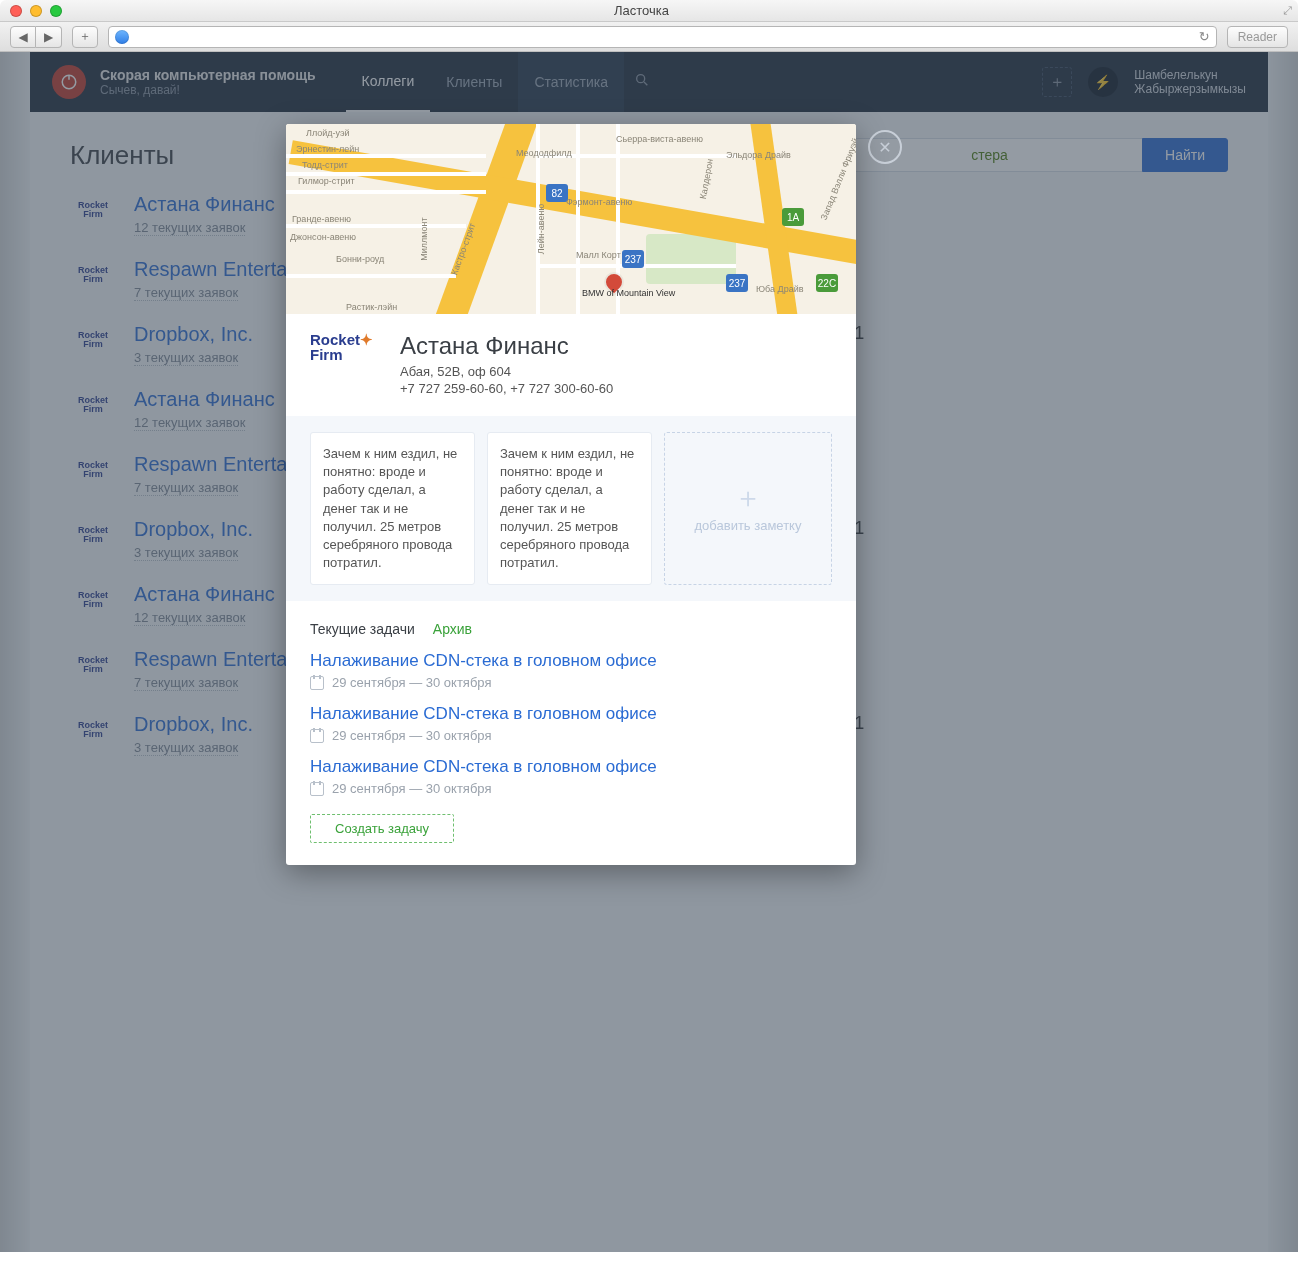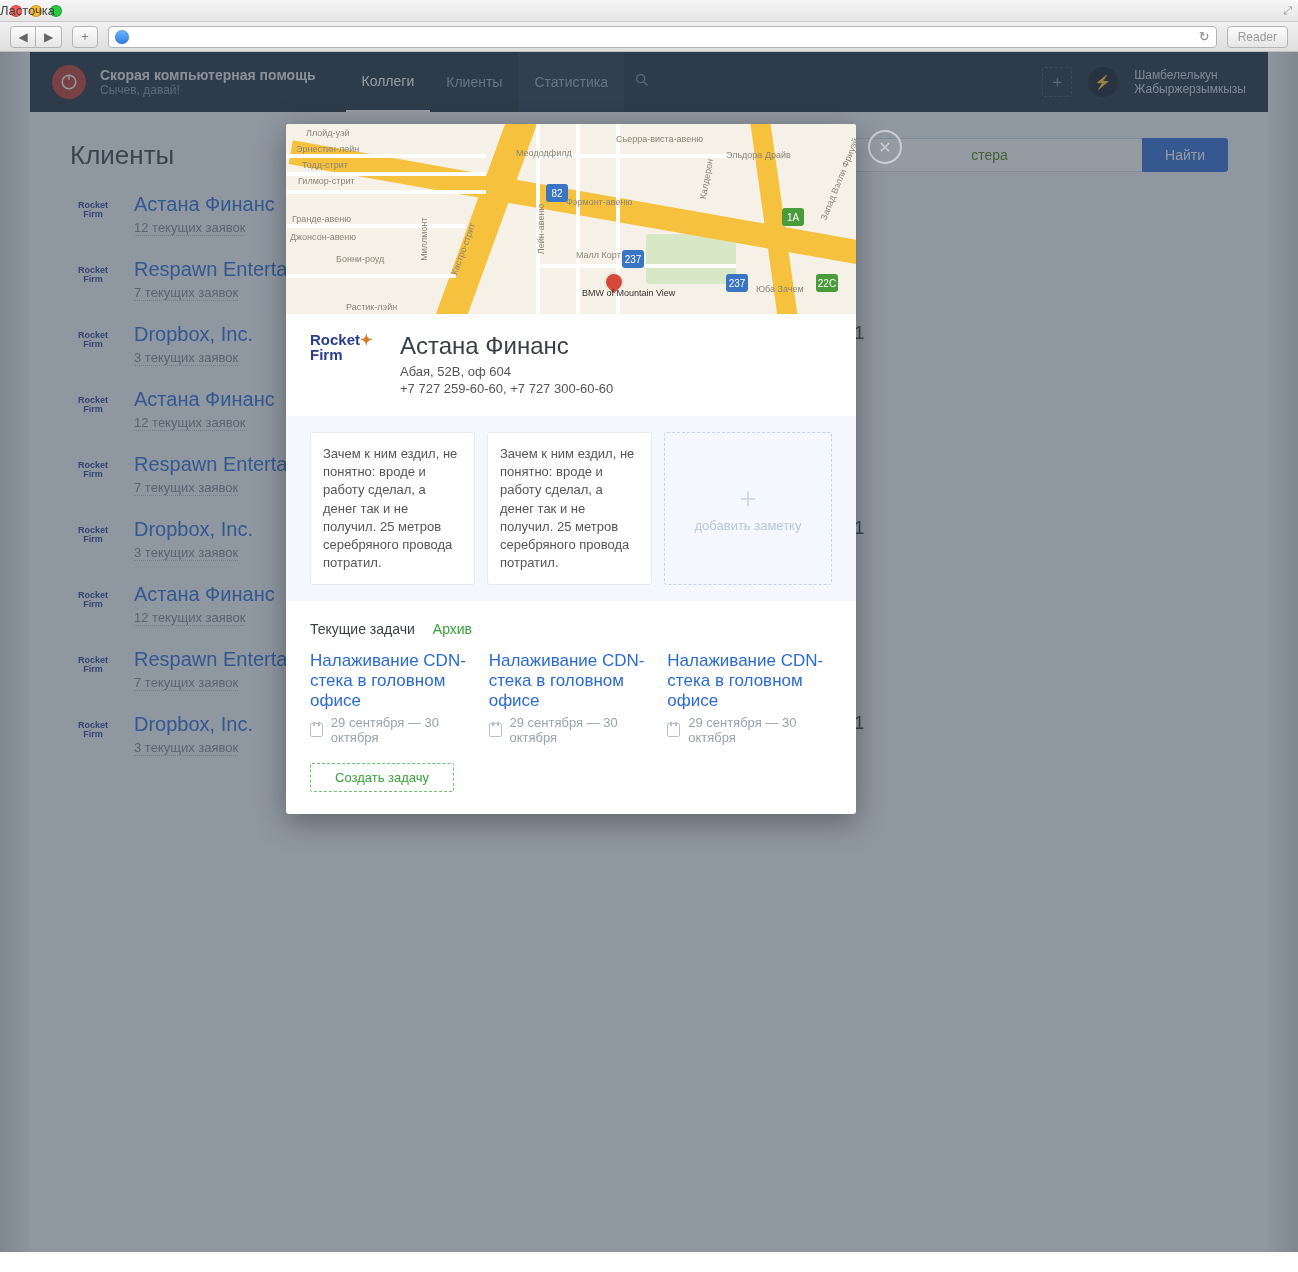--- a/index.html
+++ b/index.html
@@ -9,21 +9,21 @@
   .chrome-titlebar {
     height: 22px; background: linear-gradient(#f6f6f6,#e6e6e6);
     border-bottom: 1px solid #c9c9c9; display: flex; align-items: center; position: relative;
     border-top-left-radius: 6px; border-top-right-radius: 6px;
   }
   .traffic-lights { display:flex; align-items:center; gap:8px; padding-left:10px;}
   .tl { width:12px; height:12px; border-radius:50%; box-shadow: inset 0 0 0 1px rgba(0,0,0,.2); }
   .tl.red { background:#ff5f57; }
   .tl.yellow { background:#ffbd2e; }
   .tl.green { background:#28c940; }
-  .chrome-title { position:absolute; left:0; right:15px; font-size:13px; color:#444; }
+  .chrome-title { position:absolute; left:0; right:15px; text-align:center; font-size:13px; color:#444; }
   .chrome-corner { position:absolute; right:6px; top:4px; font-size:11px; color:#999;}
   .chrome-toolbar {
     height: 30px; background: linear-gradient(#f1f1f1,#dedede);
     border-bottom:1px solid #bfbfbf; display:flex; align-items:center; padding:0 10px; gap:10px;
   }
   .btn-group { display:flex; }
   .tb-btn {
     width:26px; height:22px; background:linear-gradient(#fdfdfd,#e5e5e5);
     border:1px solid #b5b5b5; display:flex; align-items:center; justify-content:center;
     font-size:12px; color:#666;
@@ -125,21 +125,21 @@
   .add-note {
     width:168px; border:1px dashed #c7d4e6; border-radius:3px; display:flex; flex-direction:column; align-items:center; justify-content:center;
     color:#b9c7db; font-size:13px; gap:6px;
   }
   .add-note .plus { font-size:28px; color:#cdd9ea; line-height:1;}
 
   .tabs { display:flex; gap:18px; font-size:14px; margin-top:20px;}
   .tab { color:#3a3f45; cursor:pointer; padding-bottom:2px;}
   .tab.active { color:#3aa23a; }
 
-  .task-list { margin-top:12px; display:flex; flex-direction:row; gap:14px;}
+  .task-list { margin-top:12px; display:flex; flex-direction:column; gap:14px;}
   .task-title { color:#2a6bd3; font-size:17px; font-weight:400;}
   .task-meta { display:flex; align-items:center; gap:8px; font-size:13px; color:#9aa2ac; margin-top:4px;}
   .cal-icon { width:14px; height:14px; border:1px solid #b8c0ca; border-radius:2px; position:relative;}
   .cal-icon::before { content:''; position:absolute; top:-2px; left:2px; width:2px; height:4px; background:#b8c0ca;}
   .cal-icon::after  { content:''; position:absolute; top:-2px; right:2px; width:2px; height:4px; background:#b8c0ca;}
 
   .create-task {
     margin-top:18px; display:inline-block; border:1px dashed #6fbf6f; color:#3aa23a;
     padding:6px 24px; font-size:13px; border-radius:2px; cursor:pointer;
   }
@@ -356,21 +356,21 @@
         <div class="map-label" style="left:60px; top:178px;">Растик-лэйн</div>
         <div class="map-label" style="left:116px; top:110px; transform:rotate(-90deg);">Миллмонт</div>
         <div class="map-label" style="left:150px; top:120px; transform:rotate(-70deg);">Кастро-стрит</div>
         <div class="map-label" style="left:230px; top:100px; transform:rotate(-90deg);">Лейн-авеню</div>
         <div class="map-label" style="left:230px; top:24px;">Меододфилд</div>
         <div class="map-label" style="left:280px; top:30px;margin-top:43px;">Фэрмонт-авеню</div>
         <div class="map-label" style="left:290px; top:126px;">Малл Корт</div>
         <div class="map-label" style="left:330px; top:10px;">Сьерра-виста-авеню</div>
         <div class="map-label" style="left:400px; top:50px; transform:rotate(-80deg);">Калдерон</div>
         <div class="map-label" style="left:440px; top:26px;">Эльдора Драйв</div>
-        <div class="map-label" style="left:470px; top:160px;">Юба Зачем</div>
+        <div class="map-label" style="left:470px; top:160px;">Юба Драйв</div>
         <div class="map-label" style="left:510px; top:50px; transform:rotate(-68deg);">Запад Вэлли Фриуэй</div>
       </div>
 
       <div class="modal-body">
         <div class="client-header">
           <div class="ch-logo">
             <div class="ch-logo-box">
               <span>Rocket</span><span style="color:#e07a2b;">✦</span><br>
               <span class="l2">Firm</span>
             </div>

